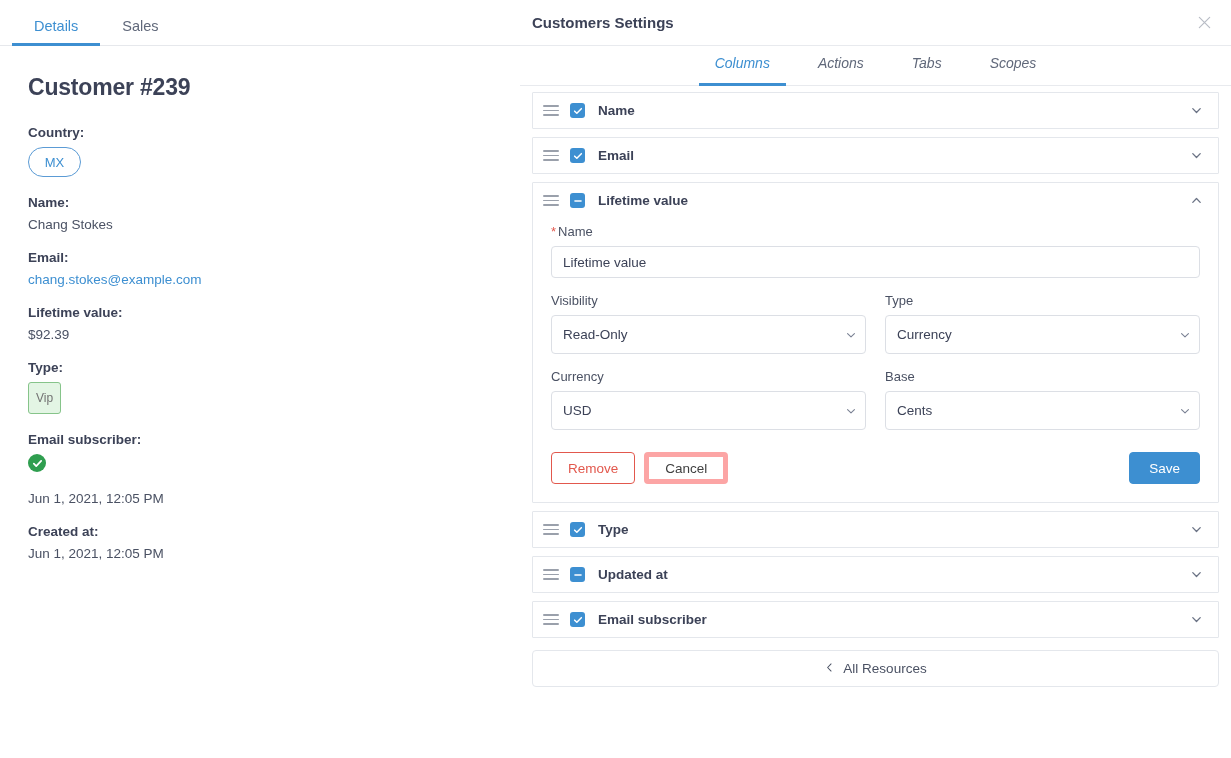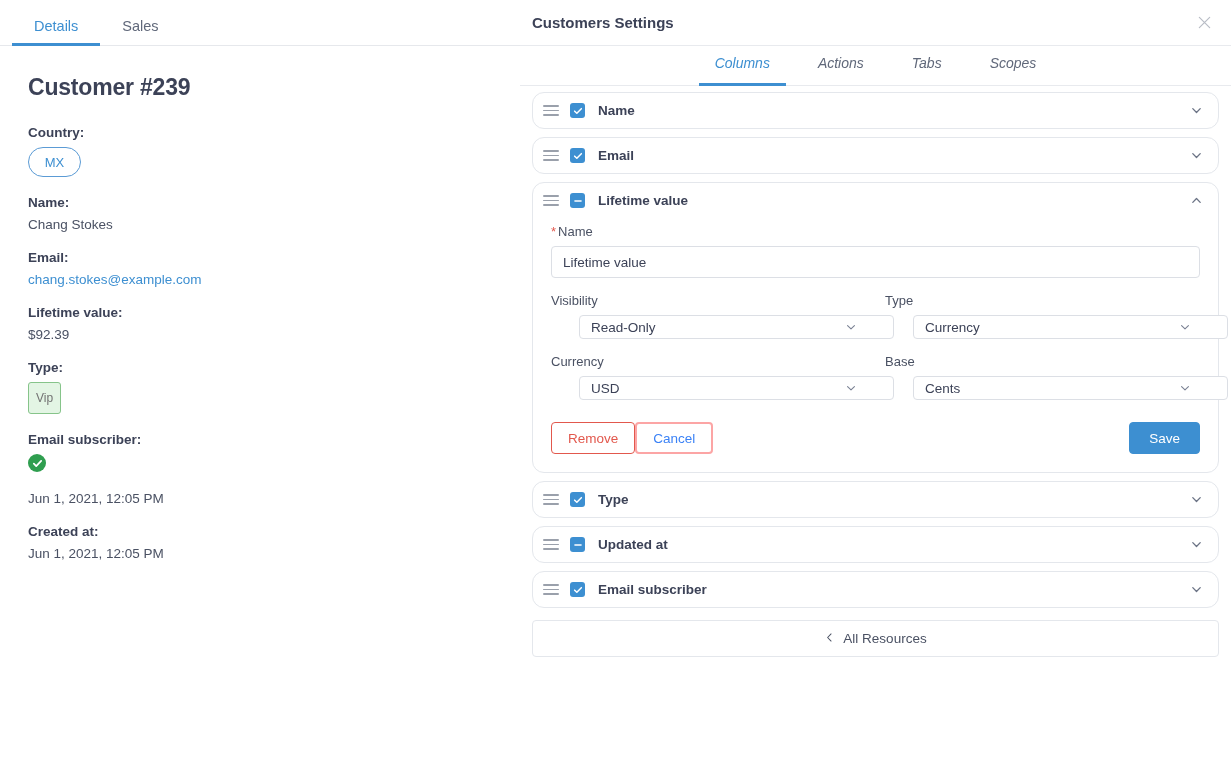--- a/index.html
+++ b/index.html
@@ -130,21 +130,21 @@
     position: absolute;
     left: 8px; right: 8px; bottom: -1px;
     height: 3px;
     background: #3d8fd1;
   }
 
   .col-list { padding: 6px 12px 0 12px; }
 
   .col-card {
     border: 1px solid #e4e7ec;
-    border-radius: 12px;
+    border-radius: 1px;
     background: #ffffff;
     margin-bottom: 8px;
   }
   .col-row {
     display: flex;
     align-items: center;
     height: 35px;
     padding: 0 14px 0 10px;
     cursor: pointer;
   }
@@ -204,30 +204,29 @@
   }
   .grid2 {
     display: grid;
     grid-template-columns: 1fr 1fr;
     column-gap: 19px;
     margin-top: 15px;
   }
   .sel-wrap { position: relative; }
   .sel {
     width: 100%;
-    height: 24px;
+    height: 39px;
     border: 1px solid #dcdfe5;
     border-radius: 4px;
     padding: 0 28px 0 11px;
     font-size: 13.5px;
     color: #3c4257;
     background: #fff;
     display: flex; align-items: center;
     cursor: pointer;
-    margin-left: 28px;
   }
   .sel-chev {
     position: absolute;
     right: 9px; top: 0; bottom: 0;
     display: flex; align-items: center;
     color: #7b8294;
     pointer-events: none;
   }
 
   .btn-row {
@@ -238,21 +237,21 @@
     height: 32px;
     border-radius: 4px;
     font-size: 13.5px;
     padding: 0 16px;
     display: inline-flex; align-items: center; justify-content: center;
     cursor: pointer;
     font-family: "Liberation Sans", sans-serif;
     background: #fff;
   }
   .btn-remove { border: 1px solid #e2584d; color: #e2584d; }
-  .btn-cancel { border: 2px solid #fca5a5; color: #3b82f6; }
+  .btn-cancel { border: 5px solid #fca5a5; color: #404040; margin-left: 9px; }
   .btn-save {
     border: 1px solid #3d8fd1;
     background: #3d8fd1;
     color: #ffffff;
     margin-left: auto;
     padding: 0 19px;
   }
 
   .all-resources {
     border: 1px solid #e4e7ec;

